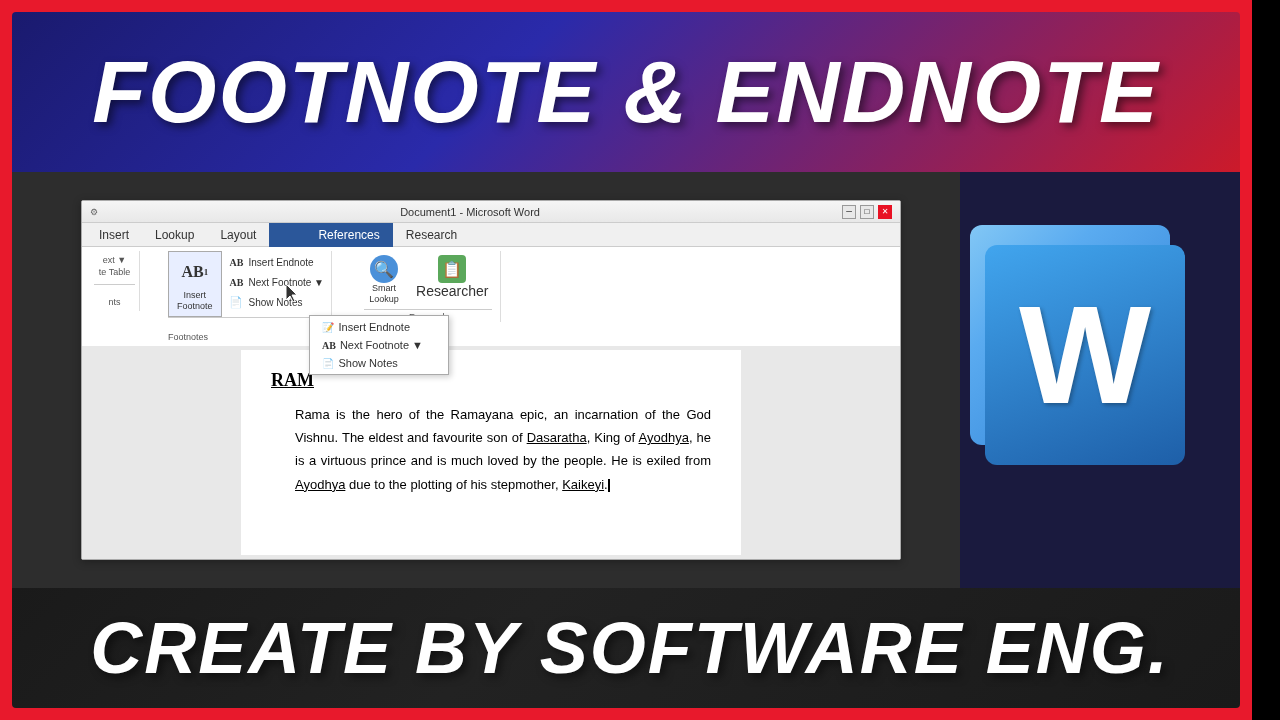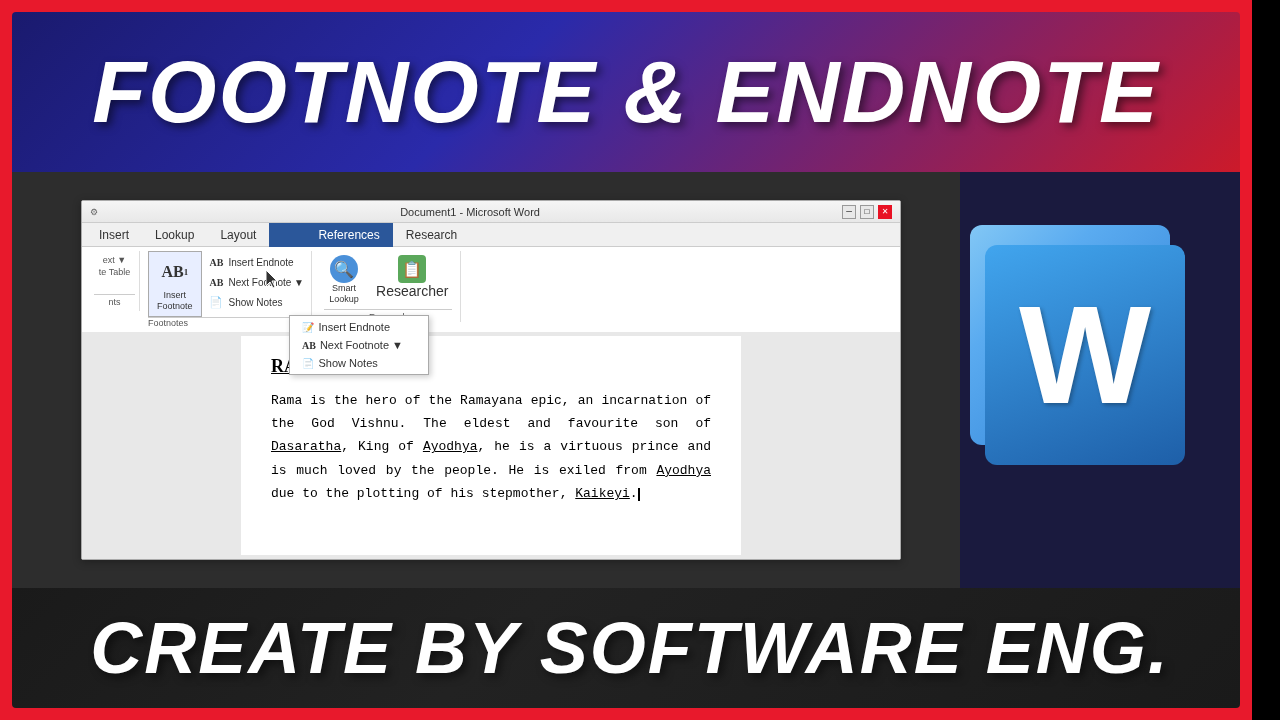--- a/index.html
+++ b/index.html
@@ -193,21 +193,21 @@
       background: #2b579a;
       color: white;
       border-color: #2b579a;
     }
 
     .ribbon-content {
       display: flex;
       align-items: flex-start;
       padding: 4px 8px;
       min-height: 70px;
-      gap: 4px;
+      gap: 24px;
     }
 
     
     .ribbon-left-partial {
       display: flex;
       flex-direction: column;
       align-items: center;
       font-size: 10px;
       color: #333;
       min-width: 50px;
@@ -312,23 +312,24 @@
     .doc-heading {
       font-size: 18px;
       font-weight: bold;
       text-decoration: underline;
       margin-bottom: 12px;
       font-family: 'Times New Roman', serif;
     }
 
     .doc-text {
       font-size: 13px;
-      font-family: Liberation Mono, monospace;
+      font-family: Liberation Sans, sans-serif;
       line-height: 1.8;
       text-align: justify;
+      margin-left: 24px;
     }
 
     .doc-text .underline {
       text-decoration: underline;
     }
 
     .cursor {
       display: inline-block;
       width: 2px;
       height: 13px;
@@ -433,21 +434,21 @@
           <div class="ribbon-tab">Layout</div>
           <div class="ribbon-tab references active">References</div>
           <div class="ribbon-tab">Research</div>
         </div>
 
         <div class="ribbon-content" style="position:relative;">
 
           <div class="ribbon-left-partial">
             <div style="font-size:9px; color:#555;">ext ▼</div>
             <div style="font-size:9px; color:#555; margin-top:2px;">te Table</div>
-            <div style="font-size:9px; color:#555; border-top:1px solid #ccc; width:100%; text-align:center; padding-top:2px; margin-top:auto;">nts</div>
+            <div style="font-size:9px; color:#555; border-top:1px solid #ccc; width:100%; text-align:center; padding-top:12px; margin-top:auto;">nts</div>
           </div>
 
           <div style="display:flex; flex-direction:column; padding:0 4px; border-right:1px solid #ddd; position:relative;">
             <div style="display:flex; gap:4px; align-items:flex-start; flex:1;">
 
               <div class="ribbon-big-btn" style="border: 1px solid #aaa; background:#e8eeff; padding:4px 8px; position:relative;">
                 <div class="btn-icon" style="font-size:16px; font-weight:bold; font-family:'Times New Roman',serif; color:#333;">AB<sup style="font-size:9px;">1</sup></div>
                 <div style="font-size:9px; color:#333; text-align:center; line-height:1.2;">Insert<br>Footnote</div>
               </div>
 
@@ -459,21 +460,21 @@
                 <div class="ribbon-small-btn">
                   <span class="small-icon" style="font-size:10px; font-family:'Times New Roman'; font-weight:bold;">AB</span>
                   <span>Next Footnote ▼</span>
                 </div>
                 <div class="ribbon-small-btn">
                   <span class="small-icon">📄</span>
                   <span>Show Notes</span>
                 </div>
               </div>
             </div>
-            <div style="font-size:9px; color:#555; border-top:1px solid #ccc; text-align:center; padding-top:0; display:flex; justify-content:space-between; align-items:center; width:100%;">
+            <div style="font-size:9px; color:#555; border-top:1px solid #ccc; text-align:center; padding-top:14px; display:flex; justify-content:space-between; align-items:center; width:100%;">
               <span>Footnotes</span>
               <span>⬡</span>
             </div>
 
             <div class="footnote-dropdown">
               <div class="dropdown-item">
                 <span style="font-size:10px;">📝</span>
                 <span>Insert Endnote</span>
               </div>
               <div class="dropdown-item">

